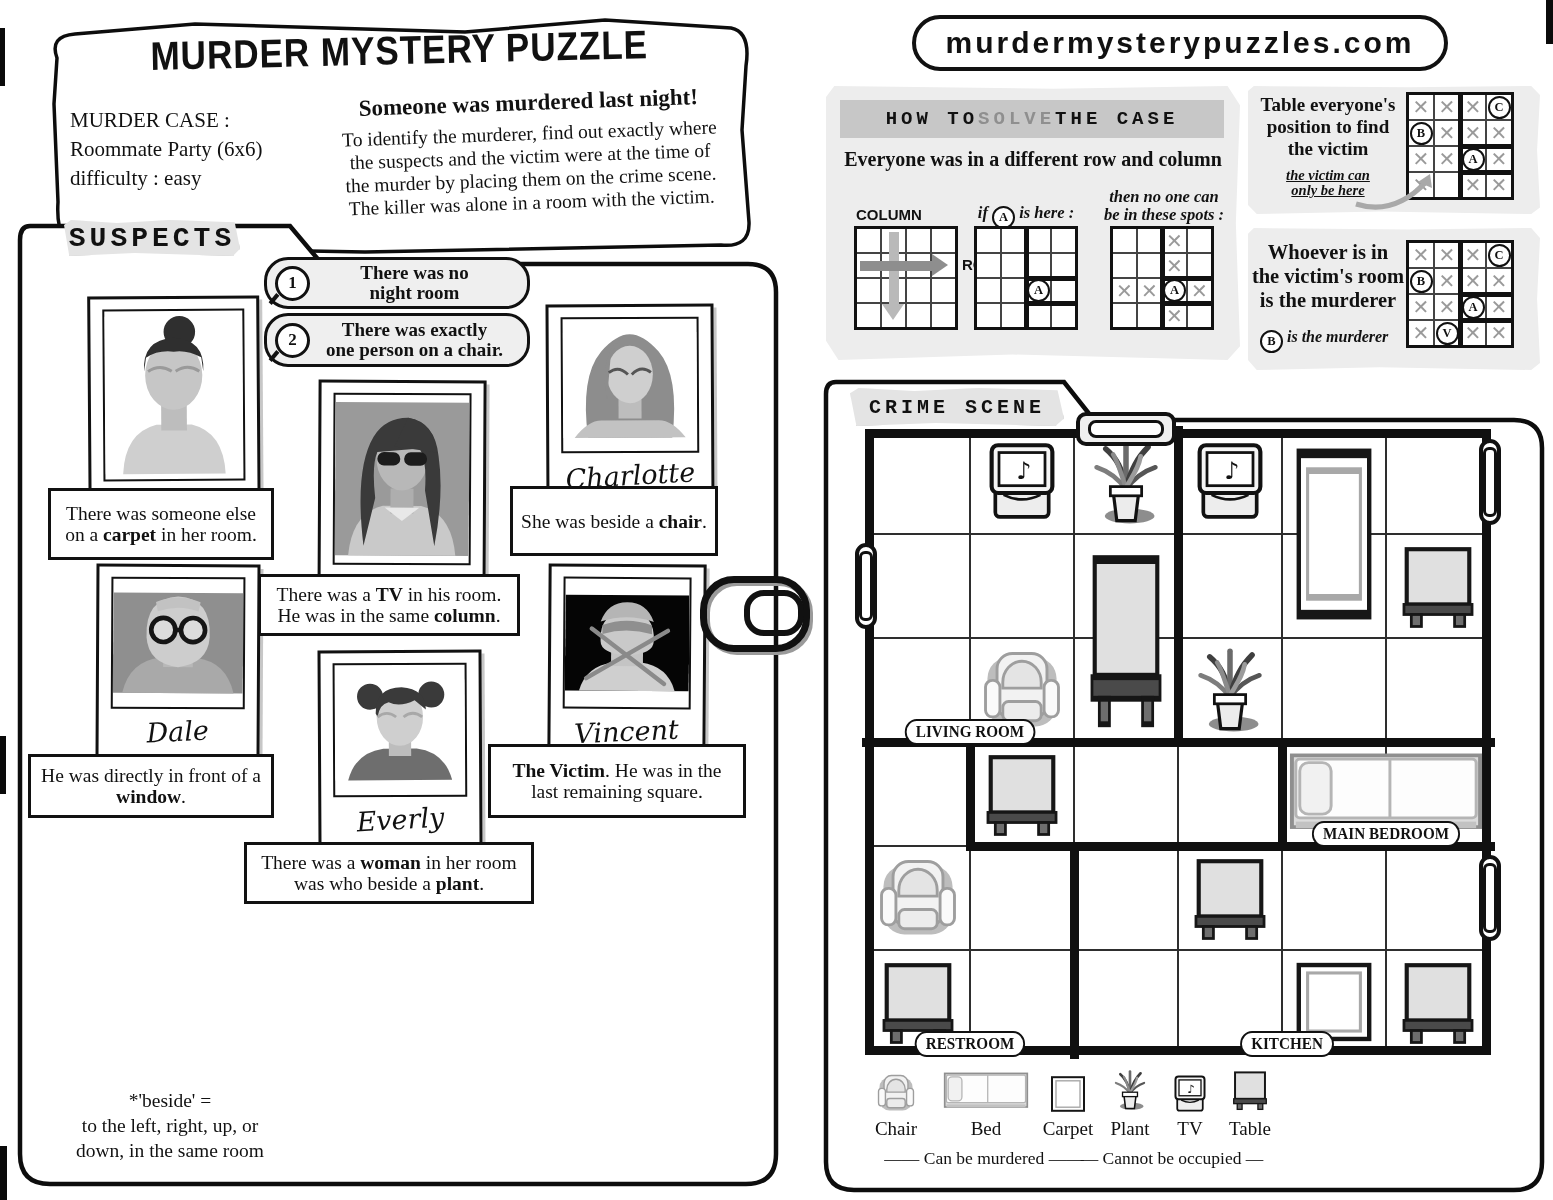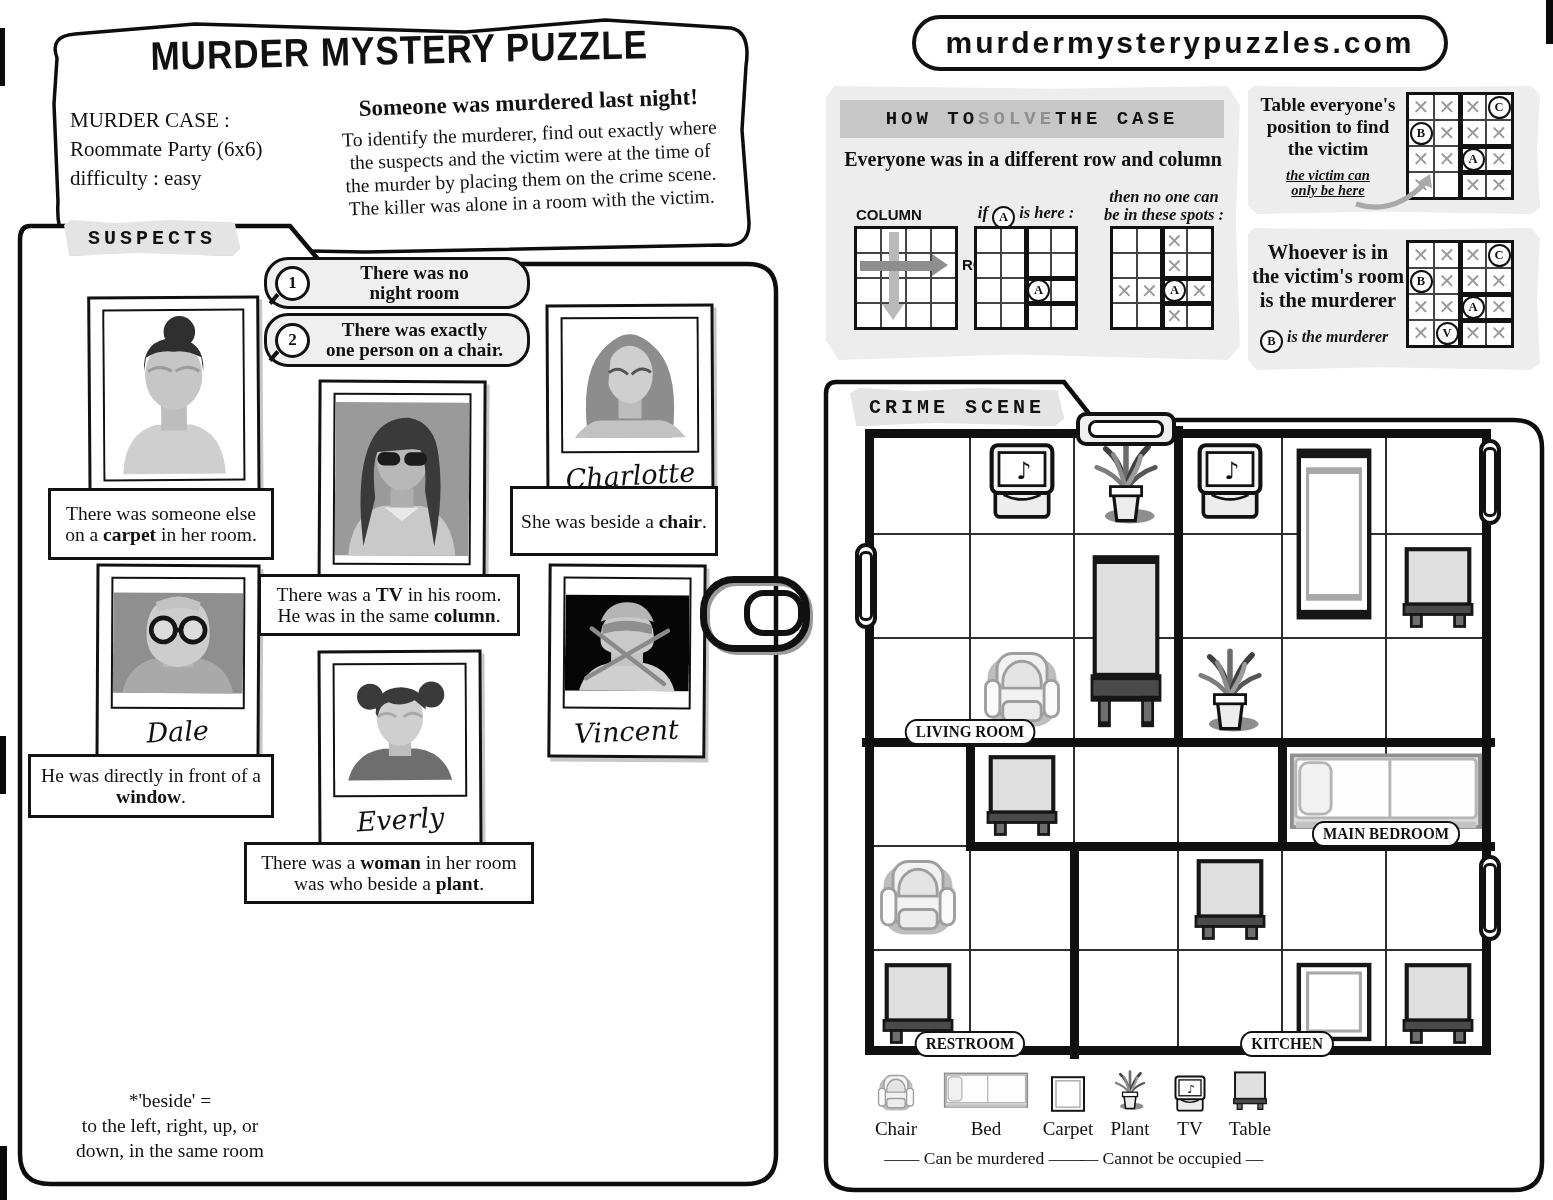--- a/index.html
+++ b/index.html
@@ -73,21 +73,21 @@
   #vp2{left:1248px;top:228px;width:292px;height:142px;}
   .vp-title{font-weight:bold;text-align:center;line-height:22px;}
   .vp-note{font-style:italic;font-weight:bold;text-align:center;font-size:14.5px;line-height:15px;}
 
   
   #csboard{left:820px;top:376px;width:728px;height:818px;z-index:2;}
   .tornlabel{background:#e4e4e4;box-shadow:2px 2px 3px rgba(0,0,0,.25);display:flex;align-items:center;
              justify-content:center;font-family:"Liberation Mono","DejaVu Sans Mono",monospace;
              font-weight:bold;letter-spacing:4px;
              clip-path:polygon(0 14%,4% 0,30% 8%,60% 0,97% 6%,100% 80%,96% 100%,40% 92%,3% 100%);}
-  #sus-label{left:64px;top:220px;width:176px;height:36px;font-size:20px;transform:rotate(-1deeg);z-index:6;}
+  #sus-label{left:64px;top:220px;width:176px;height:36px;font-size:28px;transform:rotate(-1deeg);z-index:6;}
   #cs-label{left:30px;top:12px;width:214px;height:38px;font-size:20px;}
   .cell{position:absolute;border:1px solid #2e2e2e;box-sizing:border-box;background:transparent;}
   .wall{position:absolute;background:#101010;z-index:3;}
   .furn{position:absolute;z-index:4;}
   .furn svg{display:block;width:100%;height:100%;}
   .roomtag{position:absolute;z-index:6;background:#fff;border:2.5px solid #111;border-radius:14px;
            padding:1px 10px;font-size:16.5px;font-weight:bold;white-space:nowrap;
            transform:translate(-50%,-50%) scaleX(.92);}
   .winmark{position:absolute;width:22px;height:86px;background:#fff;border:4px solid #111;
            border-radius:12px;z-index:5;box-sizing:border-box;display:flex;align-items:center;justify-content:center;}
@@ -260,20 +260,23 @@
         <path d="M52 50 h36 v30 h-36 z" fill="#c4c4c4"></path>
         <path d="M40 52 Q38 20 70 18 Q102 20 100 52 Q100 66 70 68 Q40 66 40 52 Z" fill="#c9c9c9"></path>
         <path d="M42 34 Q70 24 98 34 L98 44 Q70 36 42 44 Z" fill="#8f8f8f"></path>
         <path d="M40 30 Q48 8 70 8 Q92 8 100 30 Q70 20 40 30 Z" fill="#b5b5b5"></path>
         <path d="M24 94 L116 40" stroke="#8a8a8a" stroke-width="5" stroke-linecap="round"></path>
         <path d="M30 38 L112 100" stroke="#8a8a8a" stroke-width="5" stroke-linecap="round"></path>
       </svg>
     </div>
     <div class="pname">Vincent</div>
   </div>
+  <div class="abs cluebox" style="left:488px;top:744px;width:258px;height:74px;">
+      <div><span class="b">The Victim</span><span>. He was in the last remaining square.</span></div>
+    </div>
 
   <div class="abs" id="footnote">
       <div>*'beside' =</div>
       <div>to the left, right, up, or</div>
       <div>down, in the same room</div>
     </div>
 
   <div class="abs" id="clip-outer"></div>
   <div class="abs" id="clip-inner"></div>
 

